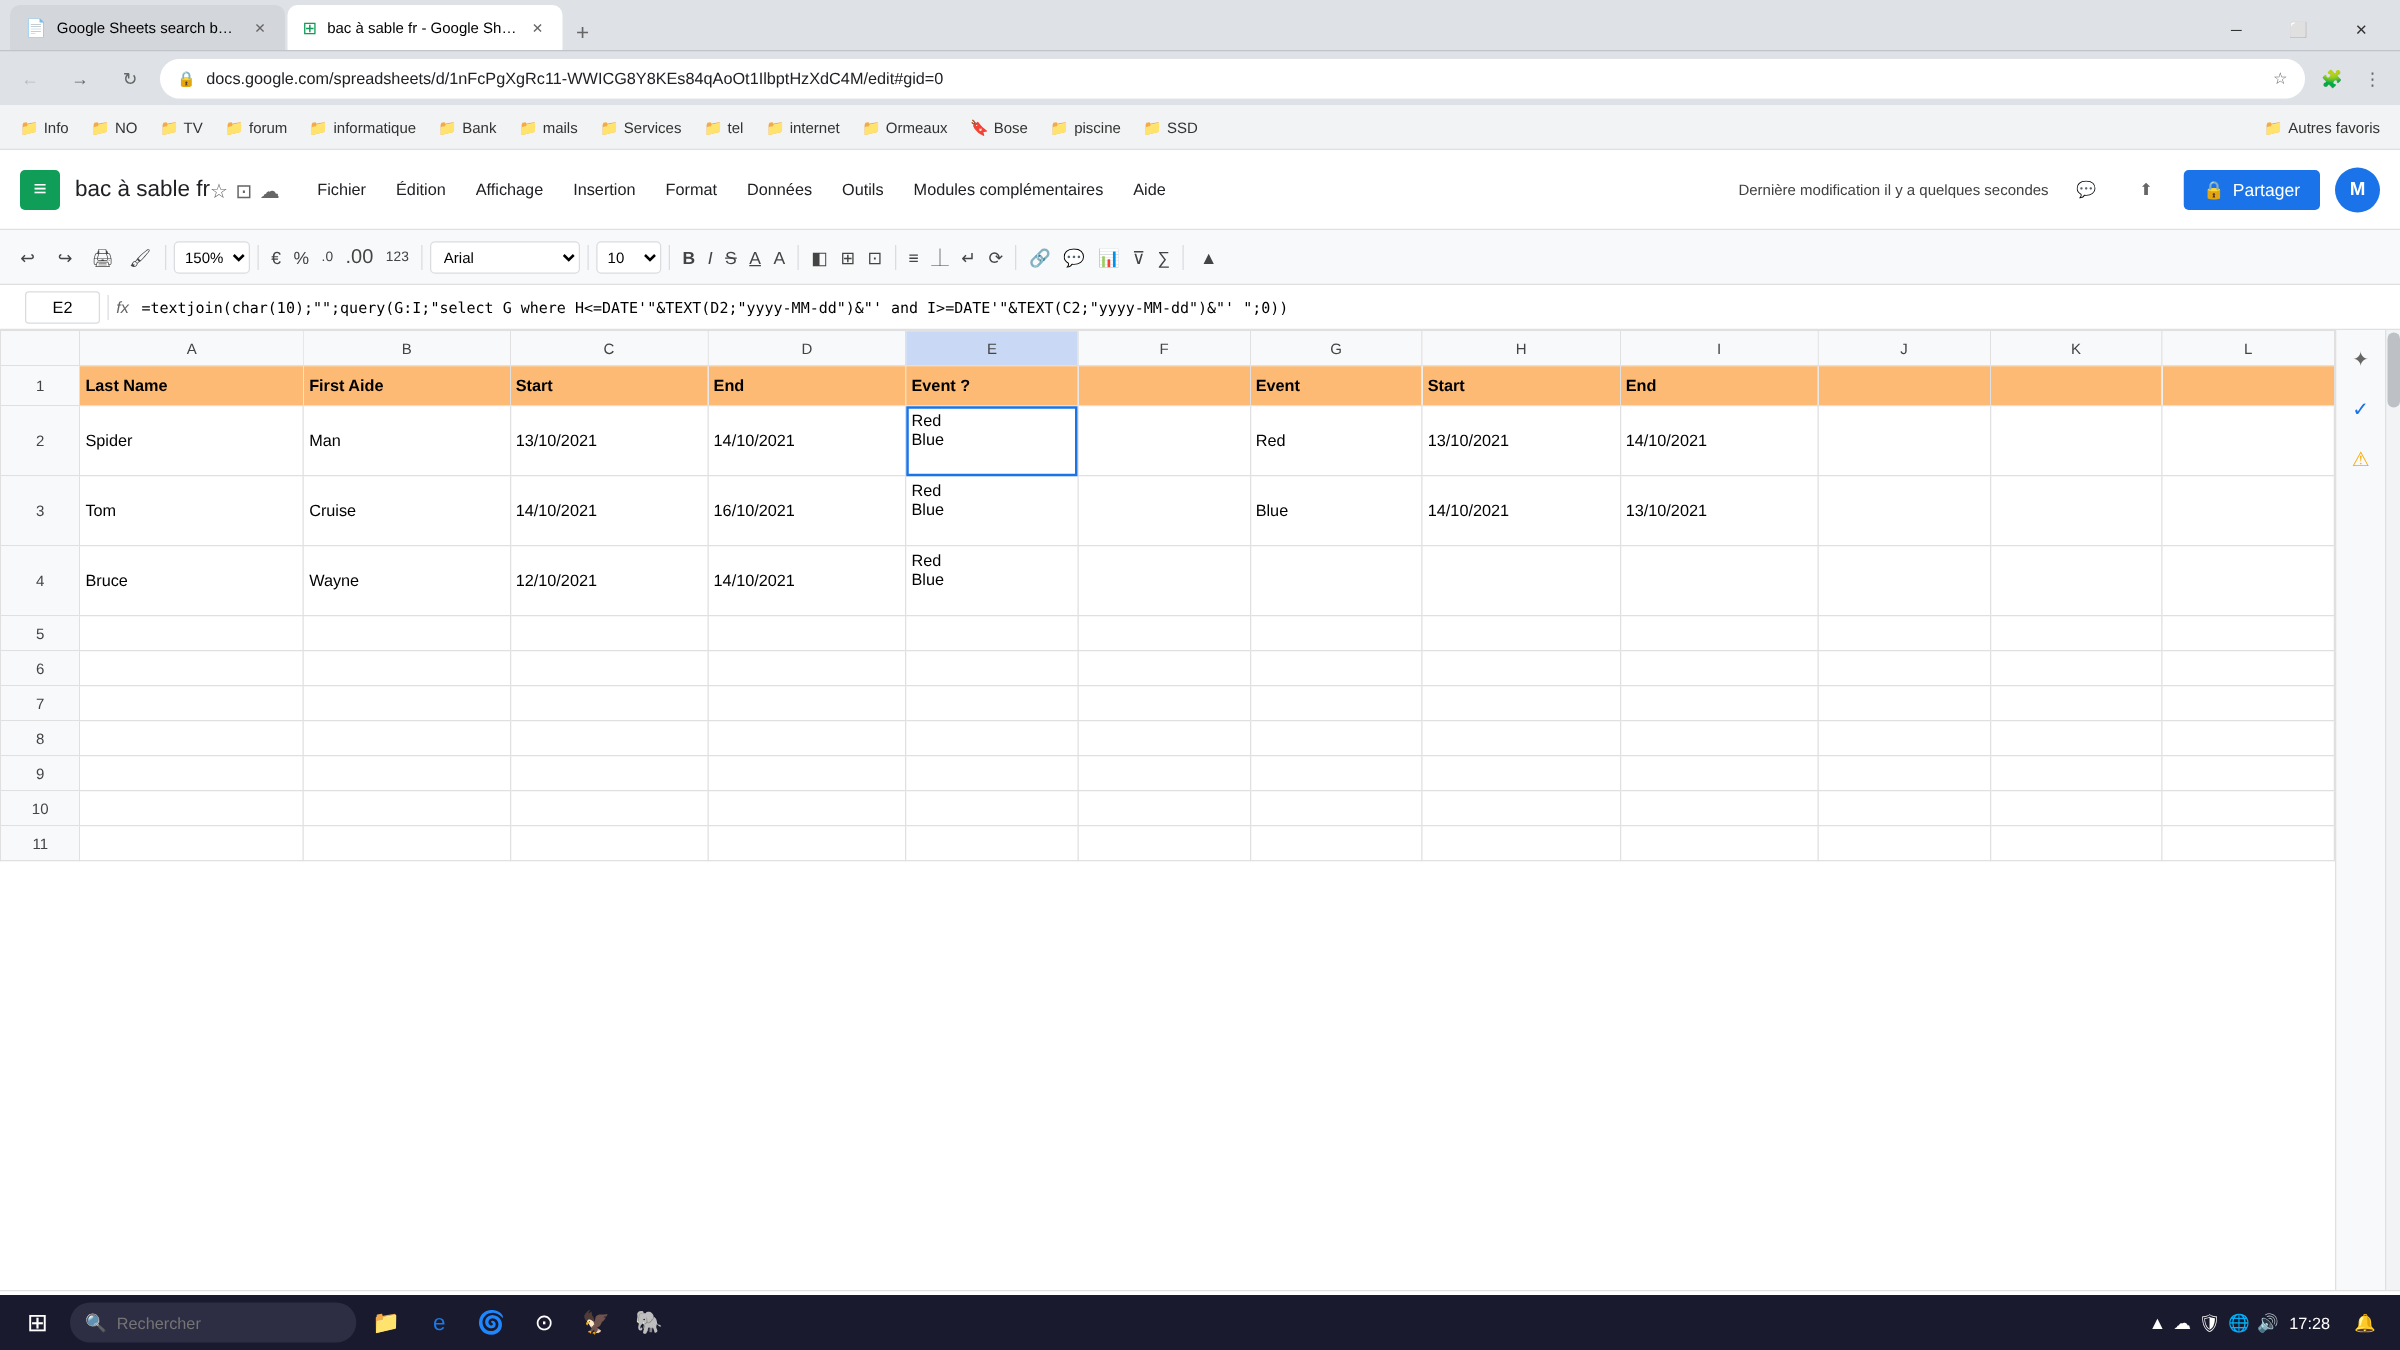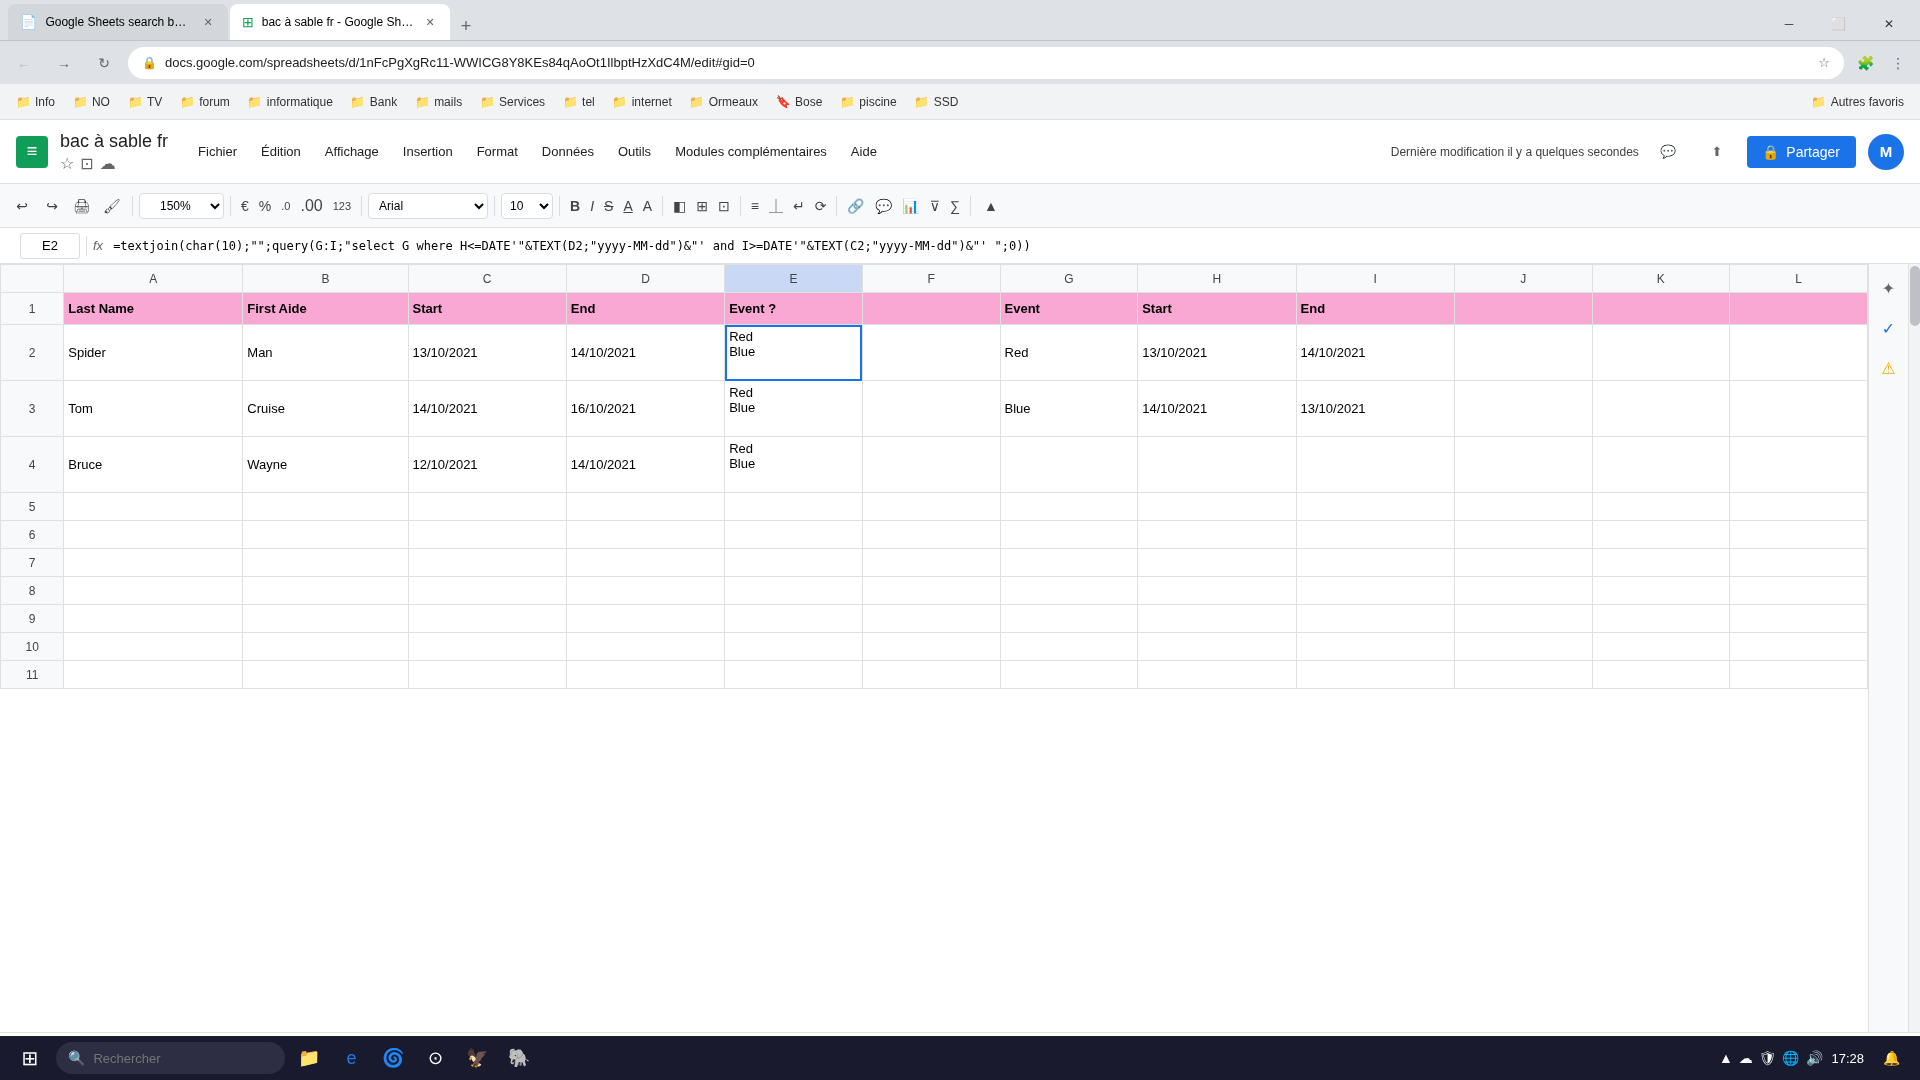--- a/index.html
+++ b/index.html
@@ -27,57 +27,57 @@
     .bookmarks-bar { background: #f1f3f4; height: 36px; display: flex; align-items: center; padding: 0 8px; gap: 2px; border-bottom: 1px solid #e0e0e0; }
     .bookmark-item { display: flex; align-items: center; gap: 4px; padding: 4px 8px; border-radius: 4px; cursor: pointer; font-size: 12px; color: #333; white-space: nowrap; }
     .bookmarks-more { margin-left: auto; }
 
     
     .sheets-app { background: #fff; height: calc(1080px - 128px); display: flex; flex-direction: column; }
 
     
     .sheets-header { height: 64px; background: #fff; display: flex; align-items: center; padding: 0 16px; gap: 12px; border-bottom: 1px solid #e0e0e0; }
     .sheets-logo { width: 32px; height: 32px; background: #0f9d58; border-radius: 4px; display: flex; align-items: center; justify-content: center; color: white; font-weight: bold; font-size: 18px; }
-    .sheets-title-area { display: flex; flex-direction: column; }
+    .sheets-title-area { display: flex; flex-direction: row; }
     .sheets-title { font-size: 18px; color: #202124; font-weight: 400; }
     .sheets-subtitle-icons { display: flex; gap: 6px; align-items: center; margin-top: 2px; }
     .title-icon { font-size: 16px; color: #666; cursor: pointer; }
     .sheets-menu { display: flex; gap: 4px; margin-left: 8px; }
     .menu-item { padding: 6px 10px; font-size: 13px; color: #202124; cursor: pointer; border-radius: 4px; }
     .sheets-header-right { margin-left: auto; display: flex; align-items: center; gap: 12px; }
     .last-saved { font-size: 12px; color: #404040; }
     .comment-btn, .history-btn { width: 36px; height: 36px; border-radius: 50%; display: flex; align-items: center; justify-content: center; cursor: pointer; color: #666; }
     .share-btn { background: #1a73e8; color: white; padding: 8px 16px; border-radius: 4px; font-size: 14px; cursor: pointer; display: flex; align-items: center; gap: 6px; font-weight: 500; }
     .avatar-btn { width: 36px; height: 36px; border-radius: 50%; background: #1a73e8; color: white; display: flex; align-items: center; justify-content: center; font-weight: 600; font-size: 15px; cursor: pointer; }
 
     
     .toolbar { height: 44px; background: #f8f9fa; border-bottom: 1px solid #e0e0e0; display: flex; align-items: center; padding: 0 8px; gap: 2px; }
     .tool-btn { width: 28px; height: 28px; border-radius: 4px; display: flex; align-items: center; justify-content: center; cursor: pointer; color: #444; font-size: 14px; }
     .tool-separator { width: 1px; height: 20px; background: #dadce0; margin: 0 4px; }
-    .zoom-select { height: 26px; border: 1px solid #dadce0; border-radius: 4px; padding: 0 16px; font-size: 12px; background: #fff; cursor: pointer; }
+    .zoom-select { height: 26px; border: 1px solid #dadce0; border-radius: 4px; padding: 0 4px; font-size: 12px; background: #fff; cursor: pointer; }
     .font-select { height: 26px; border: 1px solid #dadce0; border-radius: 4px; padding: 0 6px; font-size: 12px; background: #fff; min-width: 120px; cursor: pointer; }
     .font-size-select { height: 26px; border: 1px solid #dadce0; border-radius: 4px; padding: 0 4px; font-size: 12px; background: #fff; width: 52px; cursor: pointer; }
     .toolbar-text-btn { height: 26px; border-radius: 4px; display: flex; align-items: center; justify-content: center; cursor: pointer; color: #444; font-size: 14px; padding: 0 4px; }
     .tb-bold { font-weight: bold; }
     .tb-italic { font-style: italic; }
     .tb-strike { text-decoration: line-through; }
 
     
     .formula-bar { height: 36px; background: #fff; border-bottom: 1px solid #e0e0e0; display: flex; align-items: center; padding: 0 20px; gap: 6px; }
     .cell-ref { width: 60px; height: 26px; border: 1px solid #dadce0; border-radius: 3px; padding: 0 6px; font-size: 13px; text-align: center; }
     .formula-separator { width: 1px; height: 20px; background: #dadce0; }
     .fx-label { color: #666; font-size: 13px; font-style: italic; }
     .formula-input { flex: 1; height: 26px; border: none; outline: none; font-size: 13px; padding: 0 4px; font-family: Arial, monospace; }
 
     
     .grid-table { border-collapse: collapse; width: 100%; }
     .col-header { background: #f8f9fa; border: 1px solid #e0e0e0; text-align: center; padding: 4px 2px; font-size: 12px; color: #444; font-weight: 500; height: 28px; user-select: none; position: sticky; top: 0; z-index: 10; }
     .row-header { background: #f8f9fa; border: 1px solid #e0e0e0; text-align: center; padding: 4px 2px; font-size: 12px; color: #444; font-weight: 500; width: 46px; user-select: none; position: sticky; left: 0; z-index: 5; }
     .cell { border: 1px solid #e0e0e0; padding: 2px 4px; font-size: 13px; height: 28px; vertical-align: middle; white-space: nowrap; overflow: hidden; min-width: 100px; cursor: cell; position: relative; }
-    .cell.header-cell { font-weight: 700; background: #f9a8d4; }
+    .cell.header-cell { font-weight: 700; background: #fdba74; }
 
     
     .bottom-bar { height: 40px; background: #fff; border-top: 1px solid #e0e0e0; display: flex; align-items: center; padding: 0 8px; }
     .sheet-tab { display: flex; align-items: center; gap: 6px; padding: 6px 12px; border-radius: 4px 4px 0 0; border: 1px solid #e0e0e0; border-bottom: none; background: #fff; cursor: pointer; font-size: 13px; }
     .add-sheet-btn { width: 28px; height: 28px; border-radius: 50%; display: flex; align-items: center; justify-content: center; cursor: pointer; color: #666; font-size: 18px; }
     .sheet-list-btn { width: 28px; height: 28px; border-radius: 50%; display: flex; align-items: center; justify-content: center; cursor: pointer; color: #666; font-size: 14px; }
 
     
     .right-panel { width: 40px; background: #f8f9fa; border-left: 1px solid #e0e0e0; display: flex; flex-direction: column; align-items: center; padding: 8px 0; gap: 8px; }
     .rp-icon { width: 32px; height: 32px; border-radius: 4px; display: flex; align-items: center; justify-content: center; cursor: pointer; color: #666; font-size: 16px; }

